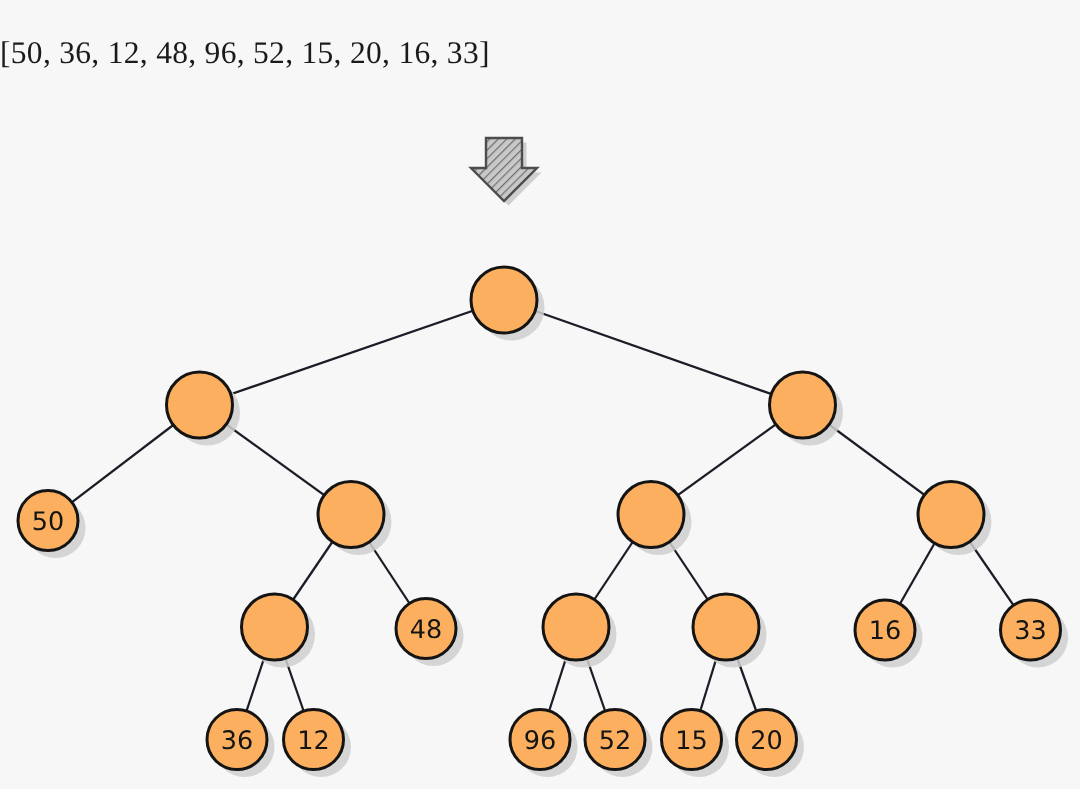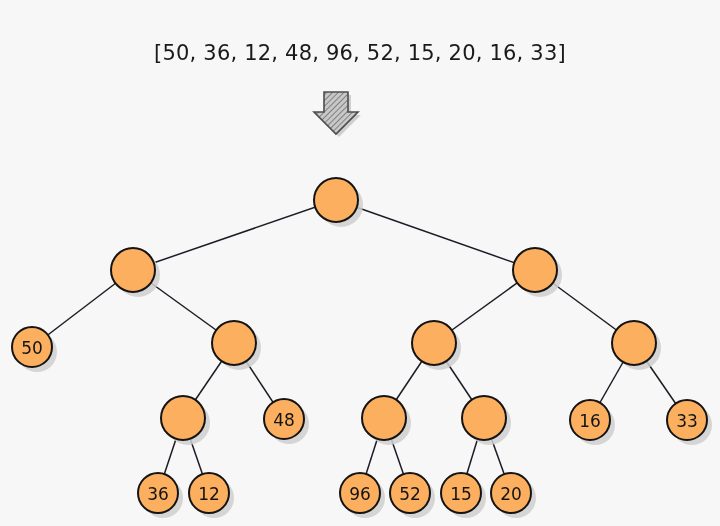--- a/index.html
+++ b/index.html
@@ -15,27 +15,27 @@
     overflow: hidden;
   }
   #stage {
     position: relative;
     width: 720px;
     height: 526px;
   }
   #array-label {
     position: absolute;
     left: 0;
-    top: 41px;
+    top: 23px;
     width: 720px;
-    text-align: center;
     font-size: 21px;
     color: #1a1a1a;
     letter-spacing: 0.2px;
     white-space: pre;
+    font-family: Liberation Serif, serif;
   }
   #tree-svg {
     position: absolute;
     left: 0;
     top: 0;
   }
   .node-label {
     font-family: "DejaVu Sans", sans-serif;
     font-size: 17px;
     fill: #141414;

